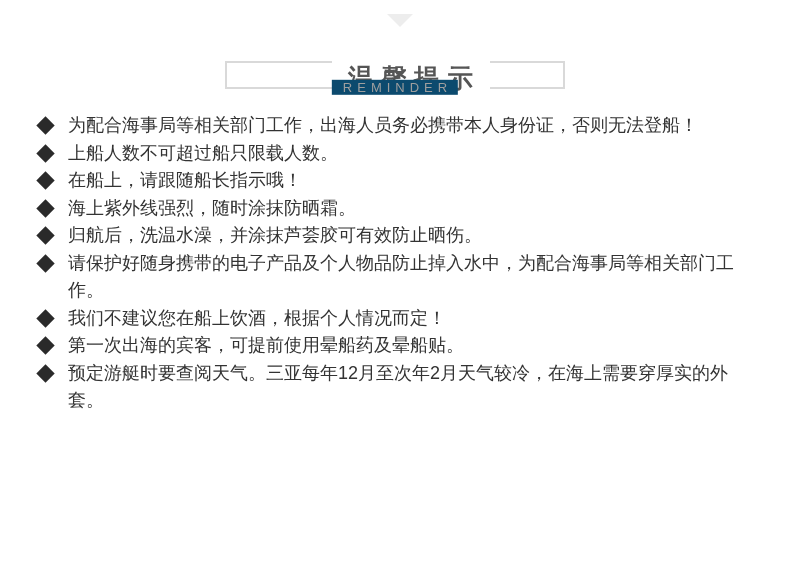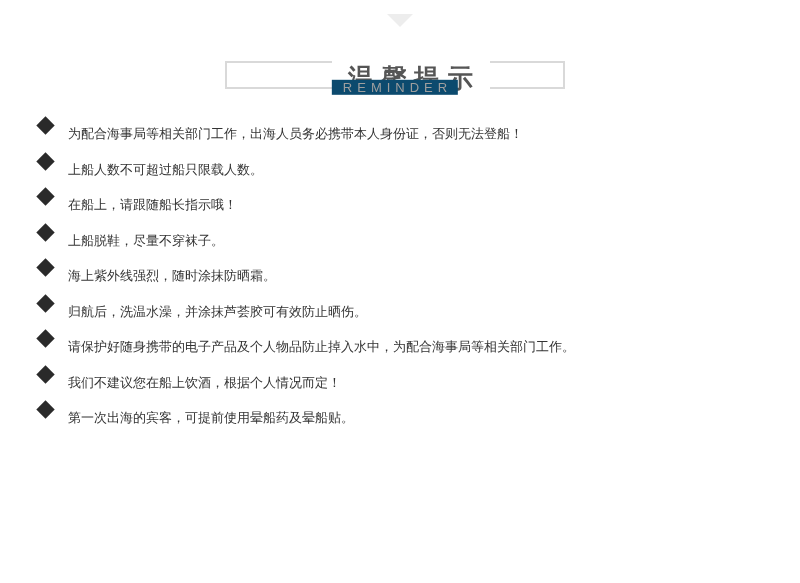--- a/index.html
+++ b/index.html
@@ -78,25 +78,24 @@
   .bullet {
     flex: none;
     width: 13px;
     height: 13px;
     margin: 7px 16px 0 1px;
     background: var(--bullet, #2a2a2a);
     transform: rotate(45deg);
   }
   .text {
     width: 694px;
-    font-size: 13px;
+    font-size: 18px;
     line-height: 27.5px;
     color: var(--body-text, #333333);
     text-align: left;
-    margin-top: 8px;
   }
 </style>
 </head>
 <body>
 
 <div>
 
   <div class="triangle-down"></div>
 
   <div class="title-box">
@@ -112,37 +111,37 @@
     <div class="item">
       <span class="bullet"></span>
       <span class="text">上船人数不可超过船只限载人数。</span>
     </div>
     <div class="item">
       <span class="bullet"></span>
       <span class="text">在船上，请跟随船长指示哦！</span>
     </div>
     <div class="item">
       <span class="bullet"></span>
-      <span class="text">上船脱鞋，尽量不穿袜子。</span>
-    </div>
-    <div class="item">
-      <span class="bullet"></span>
       <span class="text">海上紫外线强烈，随时涂抹防晒霜。</span>
     </div>
     <div class="item">
       <span class="bullet"></span>
       <span class="text">归航后，洗温水澡，并涂抹芦荟胶可有效防止晒伤。</span>
     </div>
     <div class="item">
       <span class="bullet"></span>
       <span class="text">请保护好随身携带的电子产品及个人物品防止掉入水中，为配合海事局等相关部门工作。</span>
     </div>
     <div class="item">
       <span class="bullet"></span>
       <span class="text">我们不建议您在船上饮酒，根据个人情况而定！</span>
     </div>
     <div class="item">
       <span class="bullet"></span>
       <span class="text">第一次出海的宾客，可提前使用晕船药及晕船贴。</span>
     </div>
+    <div class="item">
+      <span class="bullet"></span>
+      <span class="text">预定游艇时要查阅天气。三亚每年12月至次年2月天气较冷，在海上需要穿厚实的外套。</span>
+    </div>
   </div>
 
 </div>
 
 </body></html>

